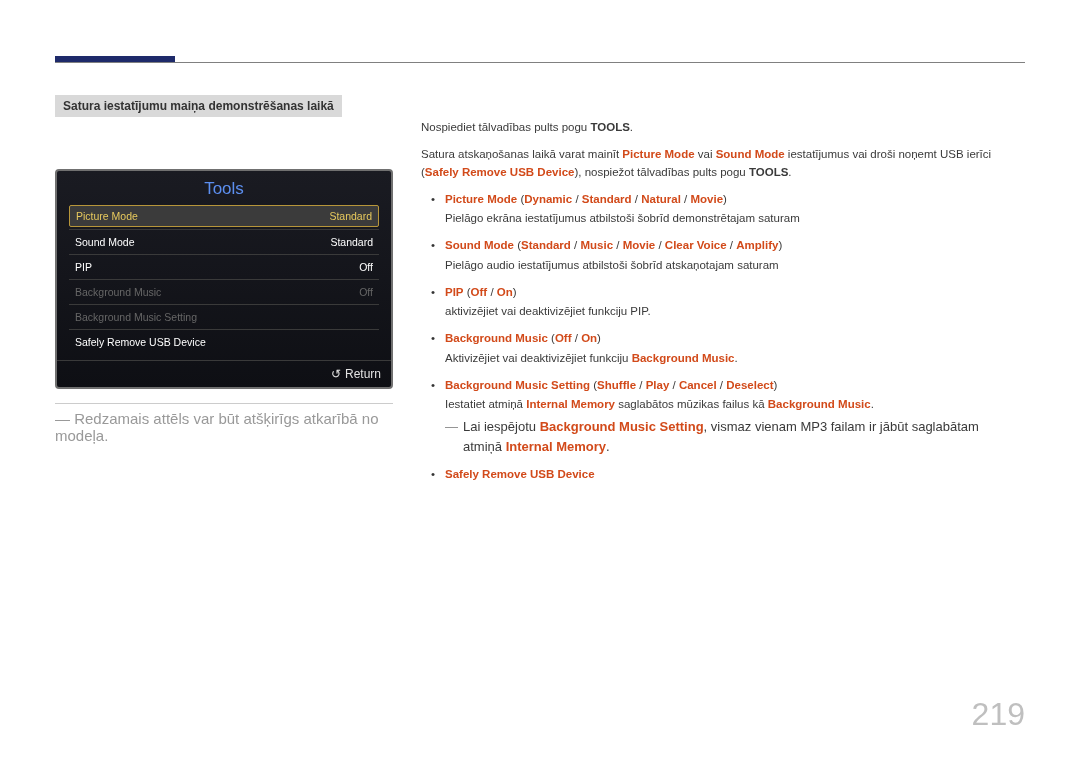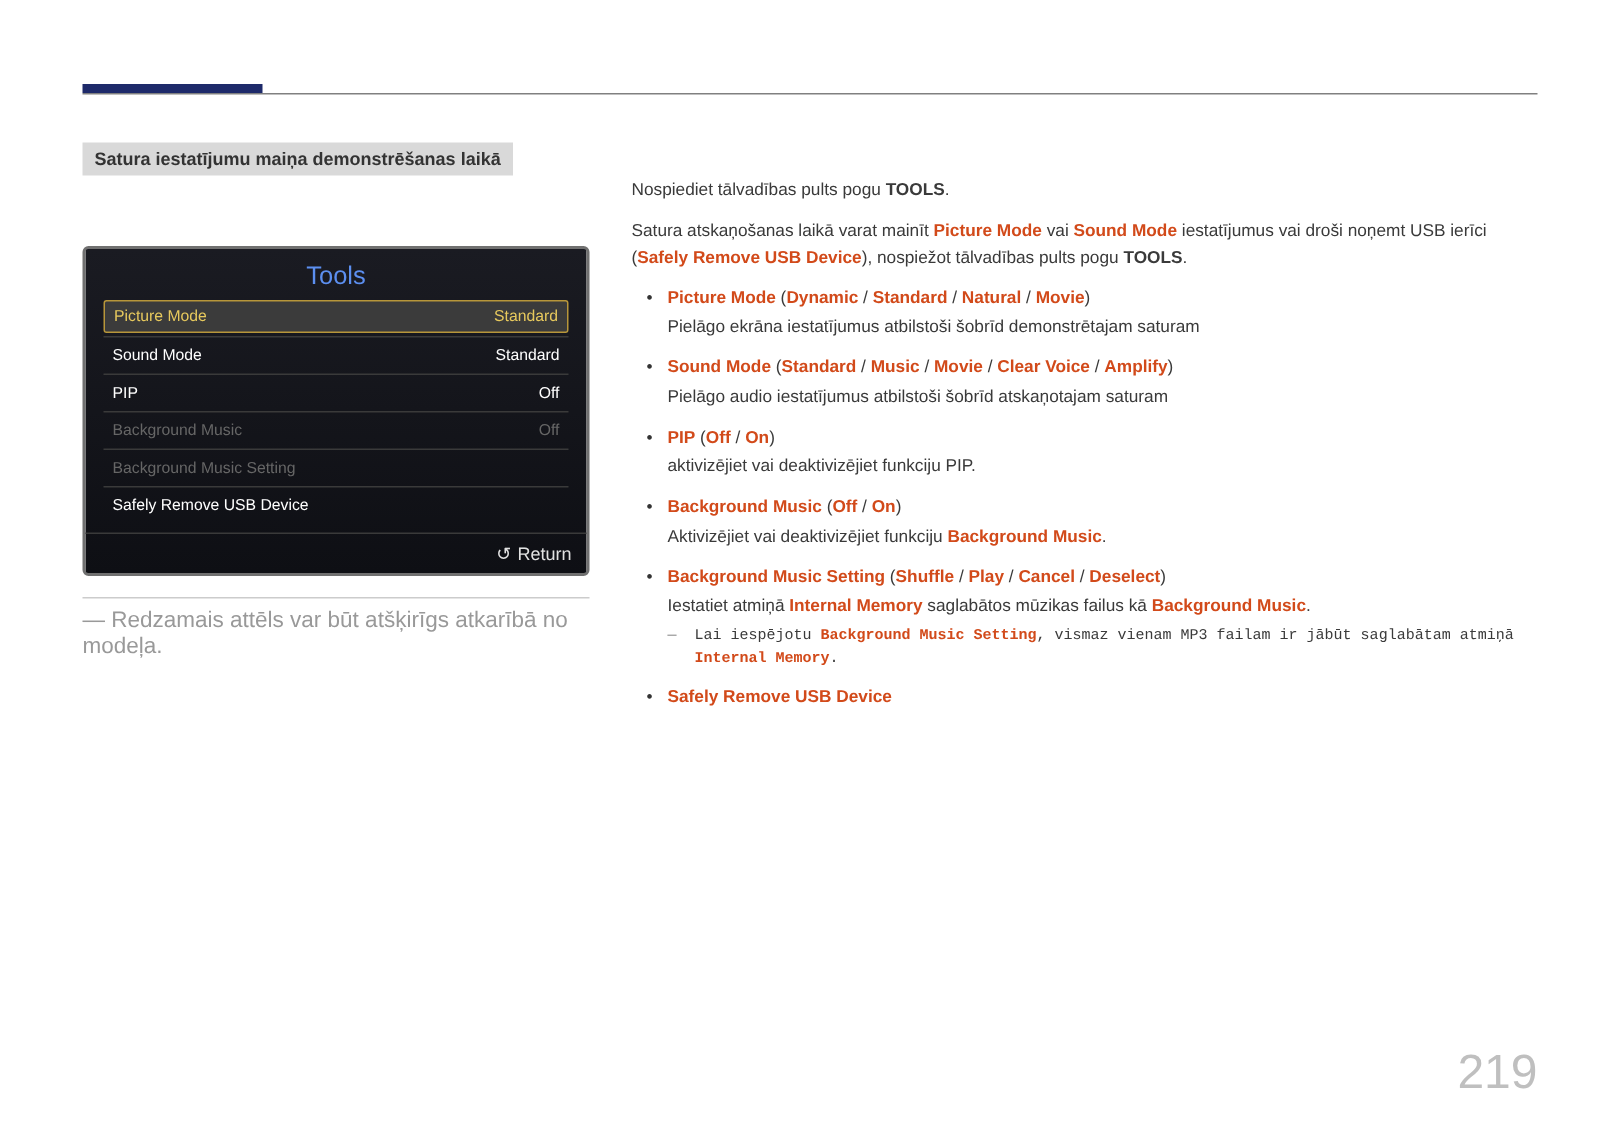--- a/index.html
+++ b/index.html
@@ -92,21 +92,21 @@
     border-top: 1px solid #ccc;
     padding-top: 6px;
   }
   .rightcol { flex: 1; font-size: 11.5px; line-height: 1.5; }
   .para { margin-bottom: 10px; }
   .hl { color: #d24a1a; font-weight: bold; }
   ul.bullets { list-style: none; padding: 0; margin: 8px; }
   ul.bullets > li { position: relative; padding-left: 16px; margin-bottom: 10px; }
   ul.bullets > li::before { content: "\2022"; position: absolute; left: 2px; top: 0; color:#333; }
   .desc { color: #3a3a3a; display:block; margin-top:2px; }
-  .subnote { position: relative; padding-left: 18px; margin-top:4px; display:block; font-size:10px;font-family:Liberation Mono, monospace; }
+  .subnote { position: relative; padding-left: 18px; margin-top:4px; display:block; font-size:13px; }
   .subnote::before { content:"\2014"; position:absolute; left:0; top:0; color:#888; }
   .page-num {
     position: absolute;
     right: 55px;
     bottom: 30px;
     font-size: 32px;
     color: #bfbfbf;
     font-weight: 300;
     margin-top: 47px;
   }

